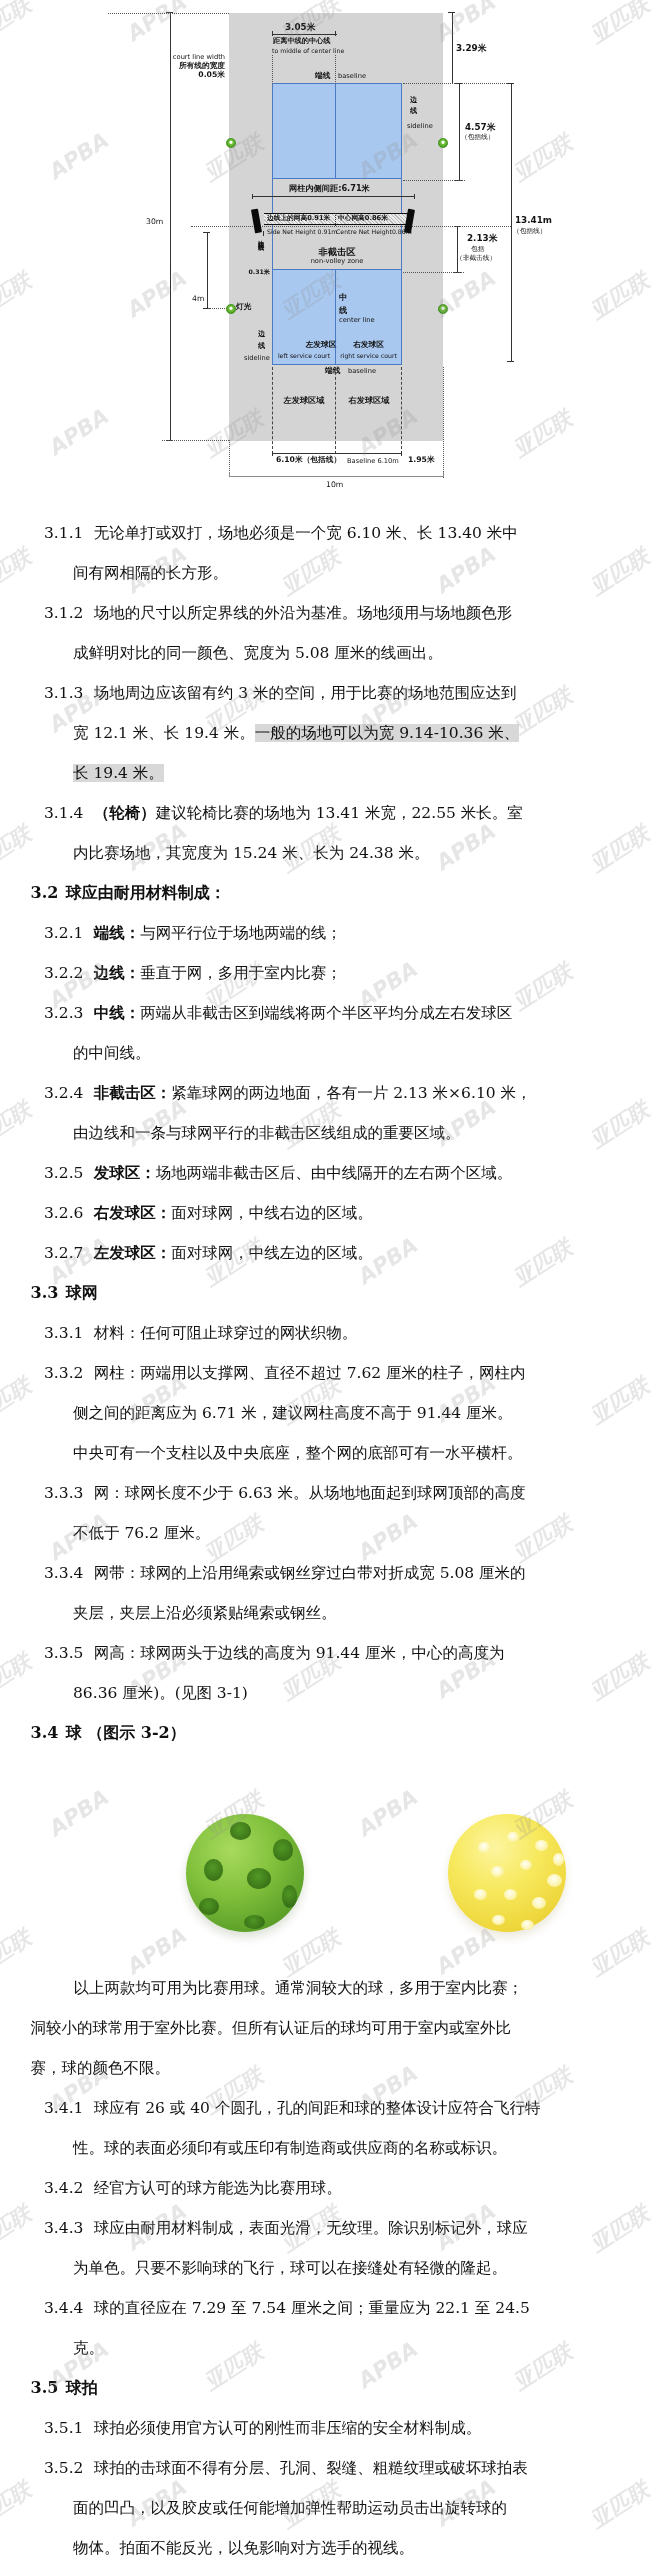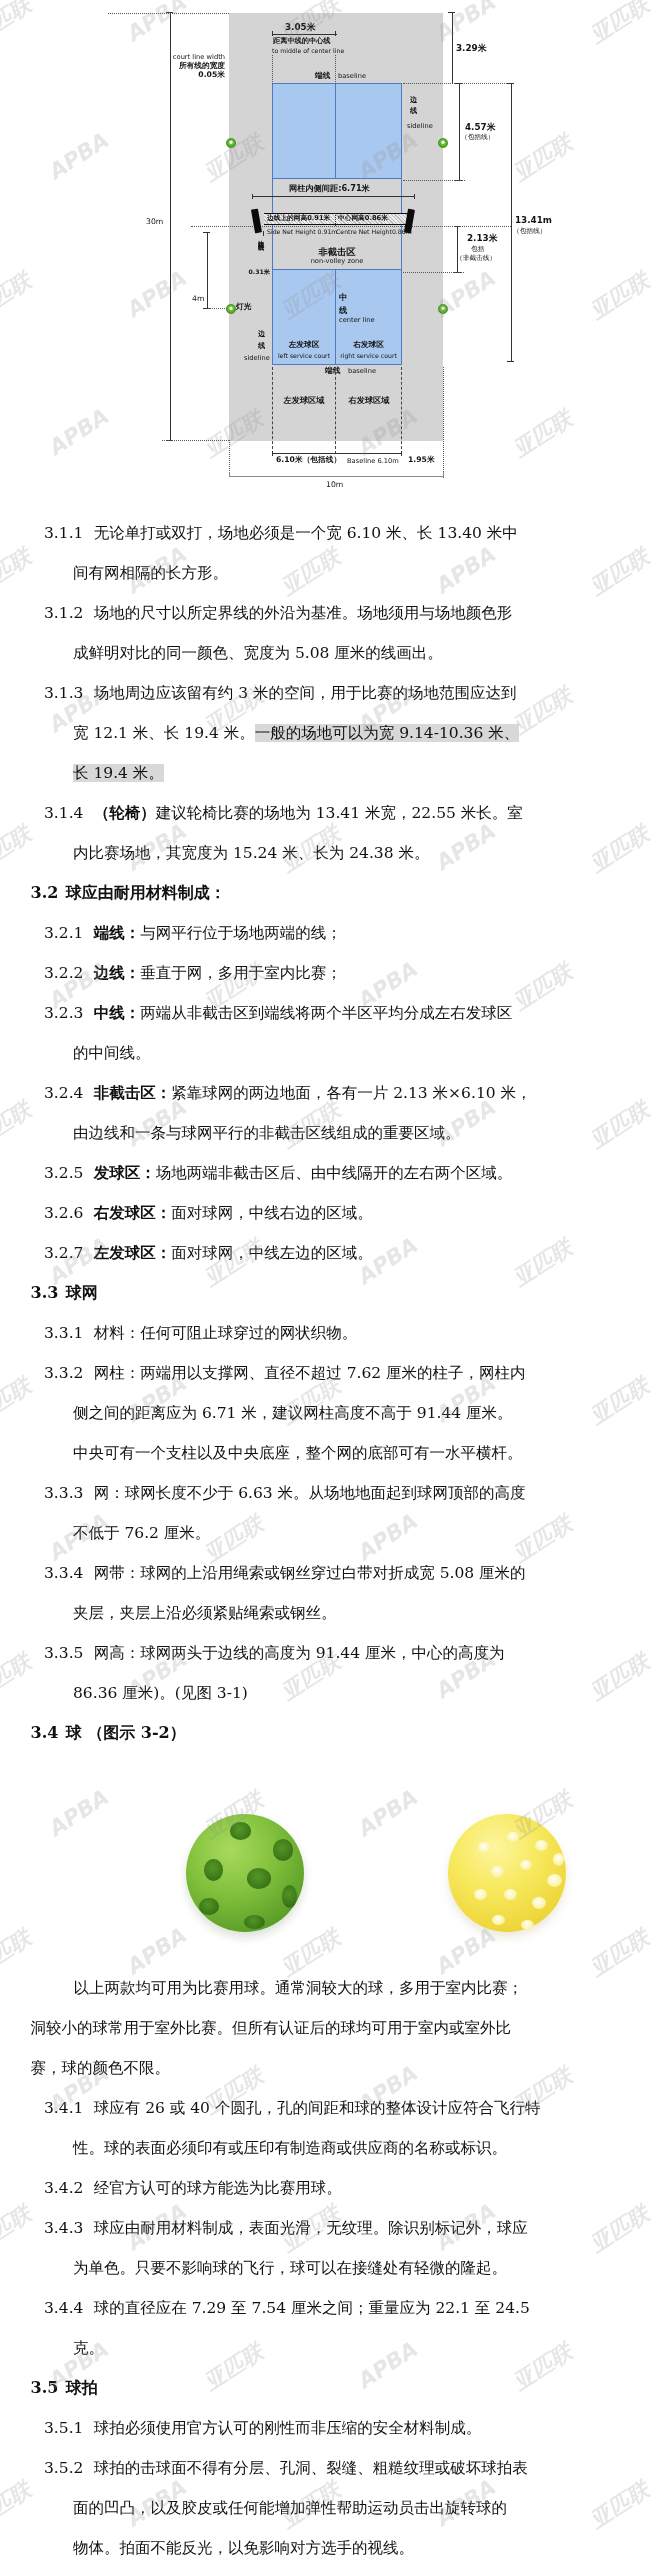--- a/index.html
+++ b/index.html
@@ -94,21 +94,21 @@
   .pv-text { left:258px; top:235px; writing-mode:vertical-rl; letter-spacing:1px; }
   .lbl-031 { left:238px; top:268px; width:32px; text-align:right; }
 
   .nvz-cn { left:272px; top:247px; width:130px; text-align:center; }
   .nvz-en { left:272px; top:258px; width:130px; text-align:center; }
 
   .c-zh1 { left:339px; top:293px; }
   .c-zh2 { left:339px; top:306px; }
   .c-en  { left:339px; top:317px; }
 
-  .ls-cn { left:272px; top:341px; width:64px; text-align:center; }
+  .ls-cn { left:272px; top:341px; width:64px; text-align:center;padding-left:17px; }
   .ls-en { left:272px; top:352px; width:64px; text-align:center; }
   .rs-cn { left:336px; top:341px; width:65px; text-align:center; }
   .rs-en { left:336px; top:352px; width:65px; text-align:center; }
 
   .sl-c1 { left:258px; top:330px; }
   .sl-c2 { left:258px; top:342px; }
   .sl-en { left:244px; top:355px; }
 
   .sr-c1 { left:410px; top:96px; }
   .sr-c2 { left:410px; top:107px; }

